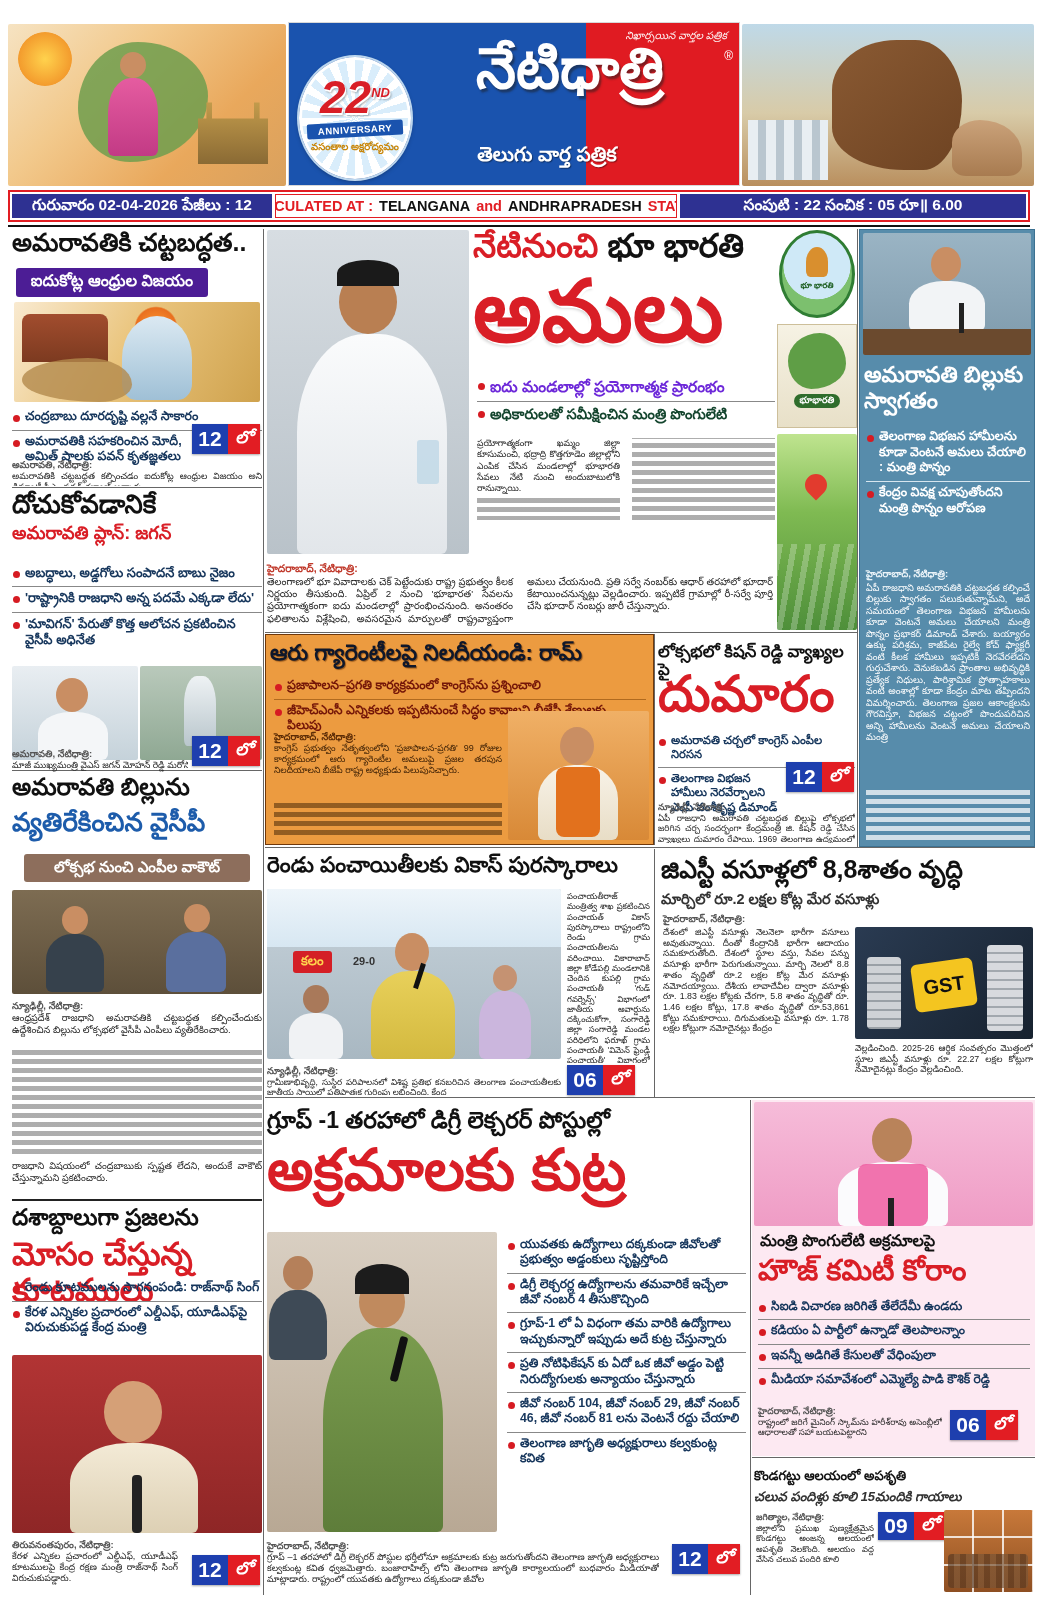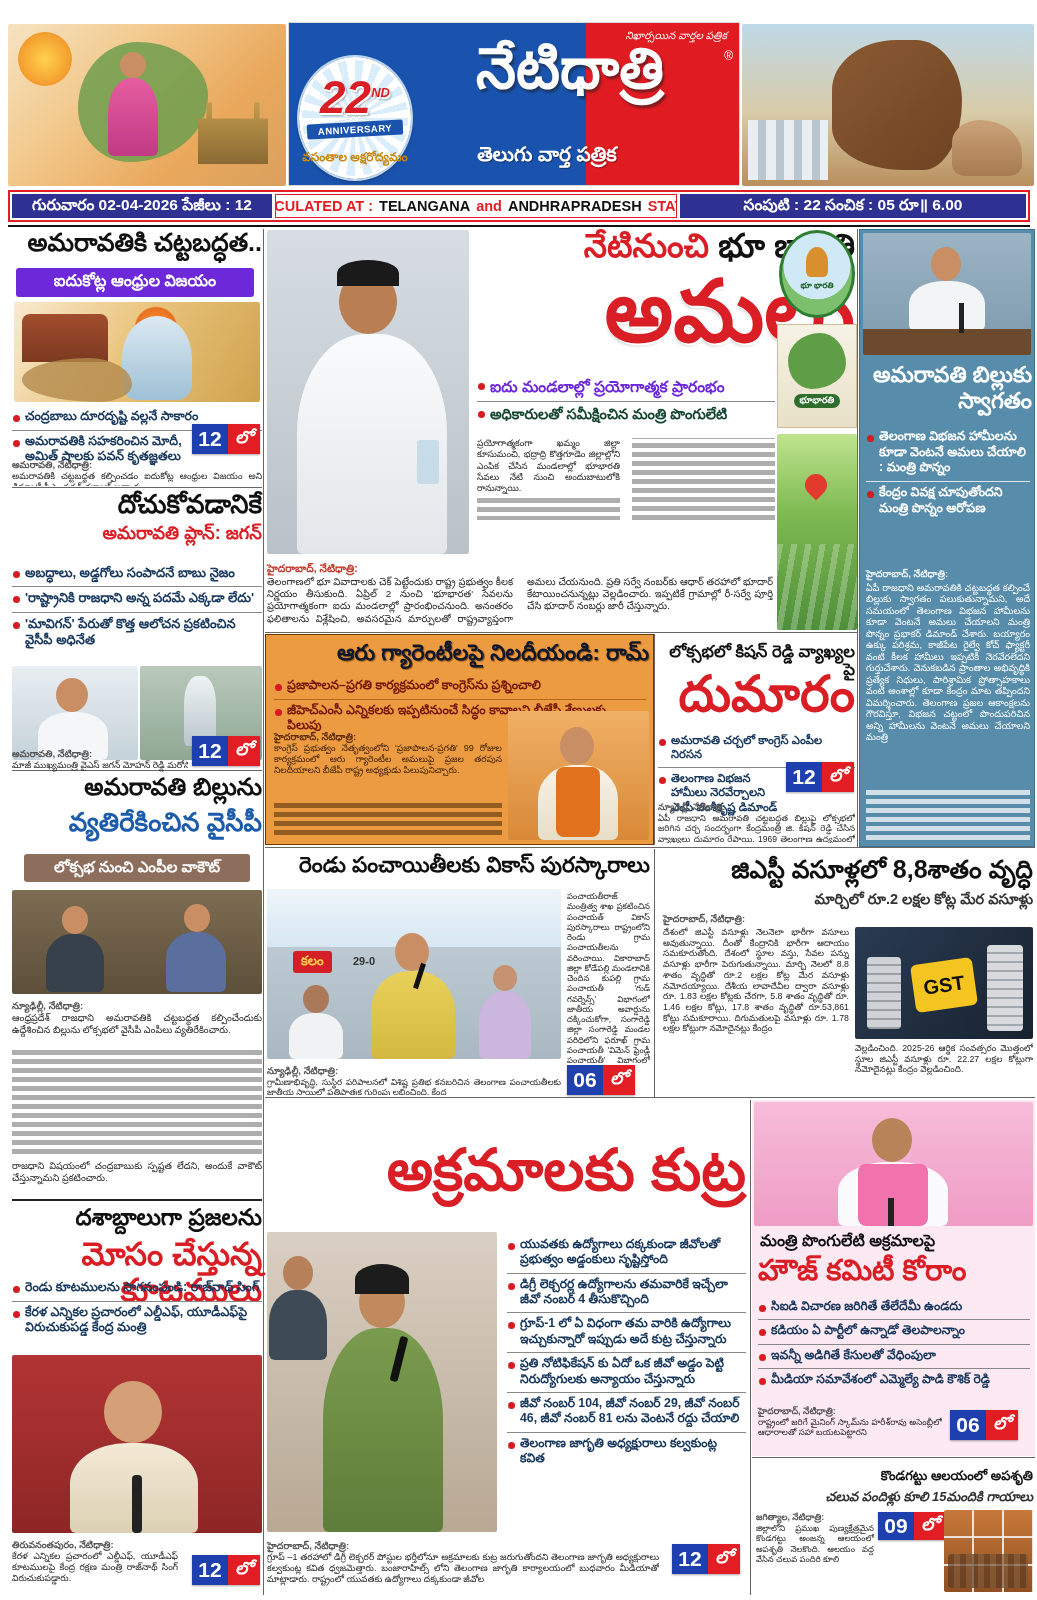--- a/index.html
+++ b/index.html
@@ -1,21 +1,21 @@
 <!DOCTYPE html>
 <html><head>
 <meta charset="utf-8">
 <style>
   *{box-sizing:border-box;margin:0;padding:0}
   html,body{background:#e8e8e8}
   body{font-family:"Liberation Sans",sans-serif}
   .page{position:relative;width:1037px;height:1600px;background:#fff;margin:0 auto;overflow:hidden}
   .abs{position:absolute}
   .art{position:absolute}
-  .c{text-align:right}
+  .c{text-align:left}
   .j{text-align:justify}
   .hl{font-weight:800;color:#111;line-height:1.12}
   .red{color:#d91e26}
   .blue{color:#1d5cab}
   .rule{position:absolute;background:#666}
   .banner{color:#fff;font-weight:800;display:flex;align-items:center;justify-content:center;border-radius:3px}
   .photo{position:absolute;overflow:hidden;border-radius:2px}
   .ph-head{position:absolute;border-radius:50%;background:#c98e63}
   .ph-torso{position:absolute;border-radius:45% 45% 6px 6px}
   .bul{position:relative;padding:3px 2px 5px 13px;border-bottom:1px solid #888;color:#16365c;font-weight:700;line-height:1.25}
@@ -29,21 +29,21 @@
   .faux.dark-orange{background-image:repeating-linear-gradient(#4a2a08 0 5px,transparent 5px 9px);opacity:.55}
   .pgbadge{position:absolute;display:flex;height:30px;box-shadow:0 1px 2px rgba(0,0,0,.35)}
   .pb-num{width:36px;background:#1e3fae;color:#fff;font-size:21px;font-weight:800;display:flex;align-items:center;justify-content:center}
   .pb-lo{width:32px;background:#e21d23;color:#fff;font-size:17px;font-weight:800;font-style:italic;display:flex;align-items:center;justify-content:center}
   
   .mast-banner{position:absolute;left:288px;top:22px;width:452px;height:164px;background:linear-gradient(90deg,#1a53ae 0 66%,#e01b22 66%);border:1px solid #d8d8d8}
   .badge22{position:absolute;left:10px;top:34px;width:112px;height:122px;border-radius:50%;background:repeating-conic-gradient(#d9edfb 0 9deg,#ffffff 9deg 18deg);border:3px solid #fff;box-shadow:0 0 0 2px #bcd6ee,0 2px 5px rgba(0,0,0,.4);text-align:center}
   .b22num{font-size:46px;font-weight:800;color:#d91e26;font-style:italic;line-height:1;margin-top:14px;text-shadow:1px 2px 0 #fff,2px 3px 2px rgba(0,0,0,.3)}
   .b22num .nd{font-size:13px;vertical-align:super;color:#d91e26}
   .b22rib{margin:2px auto 0;width:96px;background:#1a53ae;color:#fff;font-size:9.5px;font-weight:800;letter-spacing:.5px;padding:2px 0;border-radius:2px;transform:rotate(-3deg)}
-  .b22sub{font-size:12px;color:#c8860a;font-weight:700;margin-top:13px}
+  .b22sub{font-size:10px;color:#c8860a;font-weight:700;margin-top:4px}
   .logo-title{position:absolute;left:122px;top:16px;width:318px;text-align:center;font-size:57px;font-weight:800;color:#fff;line-height:1.05;text-shadow:2px 3px 2px rgba(30,30,30,.5)}
   .logo-reg{position:absolute;right:6px;top:26px;color:#fff;font-size:12px}
   .logo-sub{position:absolute;left:138px;top:120px;width:240px;text-align:center;font-size:20px;font-weight:800;color:#fff;text-shadow:1px 1px 1px rgba(0,0,0,.4)}
   .tagline{position:absolute;right:12px;top:6px;color:#fff;font-size:10.5px;font-style:italic;opacity:.95}
   .dateline{position:absolute;left:8px;top:190px;width:1022px;height:32px;border:2px solid #e21d23;background:#fff;display:flex;gap:3px;padding:2px}
   .dl-seg{display:flex;align-items:center;justify-content:center;font-weight:800;white-space:nowrap;overflow:hidden}
   .dl-navy{background:#2e3192;color:#fff;font-size:15.5px;padding:0 10px}
   .dl-white{background:#fff;color:#111;font-size:14.5px;gap:6px;padding:0 8px;border:1px solid #e21d23}
   .dl-white .r{color:#e21d23}
 </style>
@@ -99,21 +99,21 @@
   <div class="rule" style="left:265px;top:632px;width:592px;height:1px"></div>
   <div class="rule" style="left:265px;top:847px;width:770px;height:1px"></div>
   <div class="rule" style="left:265px;top:1097px;width:770px;height:1px"></div>
   <div class="rule" style="left:12px;top:487px;width:250px;height:1px"></div>
   <div class="rule" style="left:12px;top:770px;width:250px;height:1px"></div>
   <div class="rule" style="left:12px;top:1199px;width:250px;height:2px;background:#222"></div>
   <div class="rule" style="left:752px;top:1457px;width:283px;height:1px"></div>
 
   <div class="art" style="left:12px;top:226px;width:250px;height:260px">
     <div class="abs hl c" style="left:0;top:2px;width:250px;font-size:25px">అమరావతికి చట్టబద్ధత..</div>
-    <div class="abs banner" style="left:4px;top:42px;width:238px;height:29px;background:#6d28d9;font-size:16px">ఐదుకోట్ల ఆంధ్రుల విజయం</div>
+    <div class="abs banner" style="left:4px;top:42px;width:192px;height:29px;background:#4c1d95;font-size:16px">ఐదుకోట్ల ఆంధ్రుల విజయం</div>
     <div class="photo" style="left:2px;top:76px;width:246px;height:100px;background:linear-gradient(120deg,#f9ead0,#eac57e 45%,#cfa24d)">
       <div class="abs" style="left:120px;top:4px;width:44px;height:44px;border-radius:50%;background:radial-gradient(#ff9c33,#e96f1f 65%,transparent 70%)"></div>
       <div class="abs" style="left:108px;top:14px;width:70px;height:84px;background:linear-gradient(#dbe9f2,#9fc0d6);border-radius:50% 50% 20% 20%"></div>
       <div class="abs" style="left:8px;top:12px;width:86px;height:48px;background:linear-gradient(#a24d2e,#7c3a20);border-radius:8px 8px 0 0"></div>
       <div class="abs" style="left:8px;top:56px;width:110px;height:44px;background:#b38a4c;border-radius:60% 40% 30% 70%/50% 60% 40% 50%;opacity:.8"></div>
     </div>
     <div class="abs" style="left:0;top:180px;width:250px;font-size:12.5px">
       <div class="bul">చంద్రబాబు దూరదృష్టి వల్లనే సాకారం</div>
       <div class="bul nb" style="width:176px">అమరావతికి సహకరించిన మోదీ, అమిత్ షాలకు పవన్ కృతజ్ఞతలు</div>
     </div>
@@ -303,20 +303,21 @@
       <div class="abs" style="left:12px;top:30px;width:34px;height:72px;background:repeating-linear-gradient(#cfd2d6 0 7px,#9aa0a6 7px 9px);border-radius:4px"></div>
       <div class="abs" style="left:132px;top:18px;width:36px;height:86px;background:repeating-linear-gradient(#d8dade 0 7px,#a2a8ae 7px 9px);border-radius:4px"></div>
       <div class="abs" style="left:58px;top:34px;width:62px;height:48px;background:#f4c520;border-radius:6px;transform:rotate(-8deg);display:flex;align-items:center;justify-content:center">
         <span style="font-size:20px;font-weight:800;color:#111">GST</span>
       </div>
     </div>
     <div class="abs body j" style="left:196px;top:194px;width:178px;height:48px;font-size:8.8px;overflow:hidden">వెల్లడించింది. 2025-26 ఆర్థిక సంవత్సరం మొత్తంలో స్థూల జిఎస్టీ వసూళ్లు రూ. 22.27 లక్షల కోట్లుగా నమోదైనట్లు కేంద్రం వెల్లడించింది.</div>
   </div>
 
   <div class="art" style="left:265px;top:1100px;width:483px;height:498px">
+    <div class="abs hl c" style="left:2px;top:8px;width:479px;font-size:23px">గ్రూప్ -1 తరహాలో డిగ్రీ లెక్చరర్ పోస్టుల్లో</div>
     <div class="abs hl c red" style="left:2px;top:40px;width:479px;font-size:58px;line-height:1.05">అక్రమాలకు కుట్ర</div>
     <div class="photo" style="left:2px;top:132px;width:230px;height:300px;background:linear-gradient(#d9cfc2,#b8a894)">
       <div class="ph-head" style="left:92px;top:44px;width:46px;height:52px;background:#c08a5e"></div>
       <div class="abs" style="left:88px;top:32px;width:54px;height:30px;background:#1c1c1c;border-radius:50% 50% 0 0"></div>
       <div class="ph-torso" style="left:56px;top:96px;width:120px;height:204px;background:linear-gradient(#7a9c4e,#5e7d3a)"></div>
       <div class="abs" style="left:128px;top:104px;width:8px;height:46px;background:#111;border-radius:3px;transform:rotate(14deg)"></div>
       <div class="ph-head" style="left:16px;top:24px;width:30px;height:34px;background:#b5805a"></div>
       <div class="ph-torso" style="left:2px;top:58px;width:58px;height:70px;background:#3e4a56"></div>
     </div>
     <div class="abs" style="left:242px;top:134px;width:239px;font-size:12.3px">

